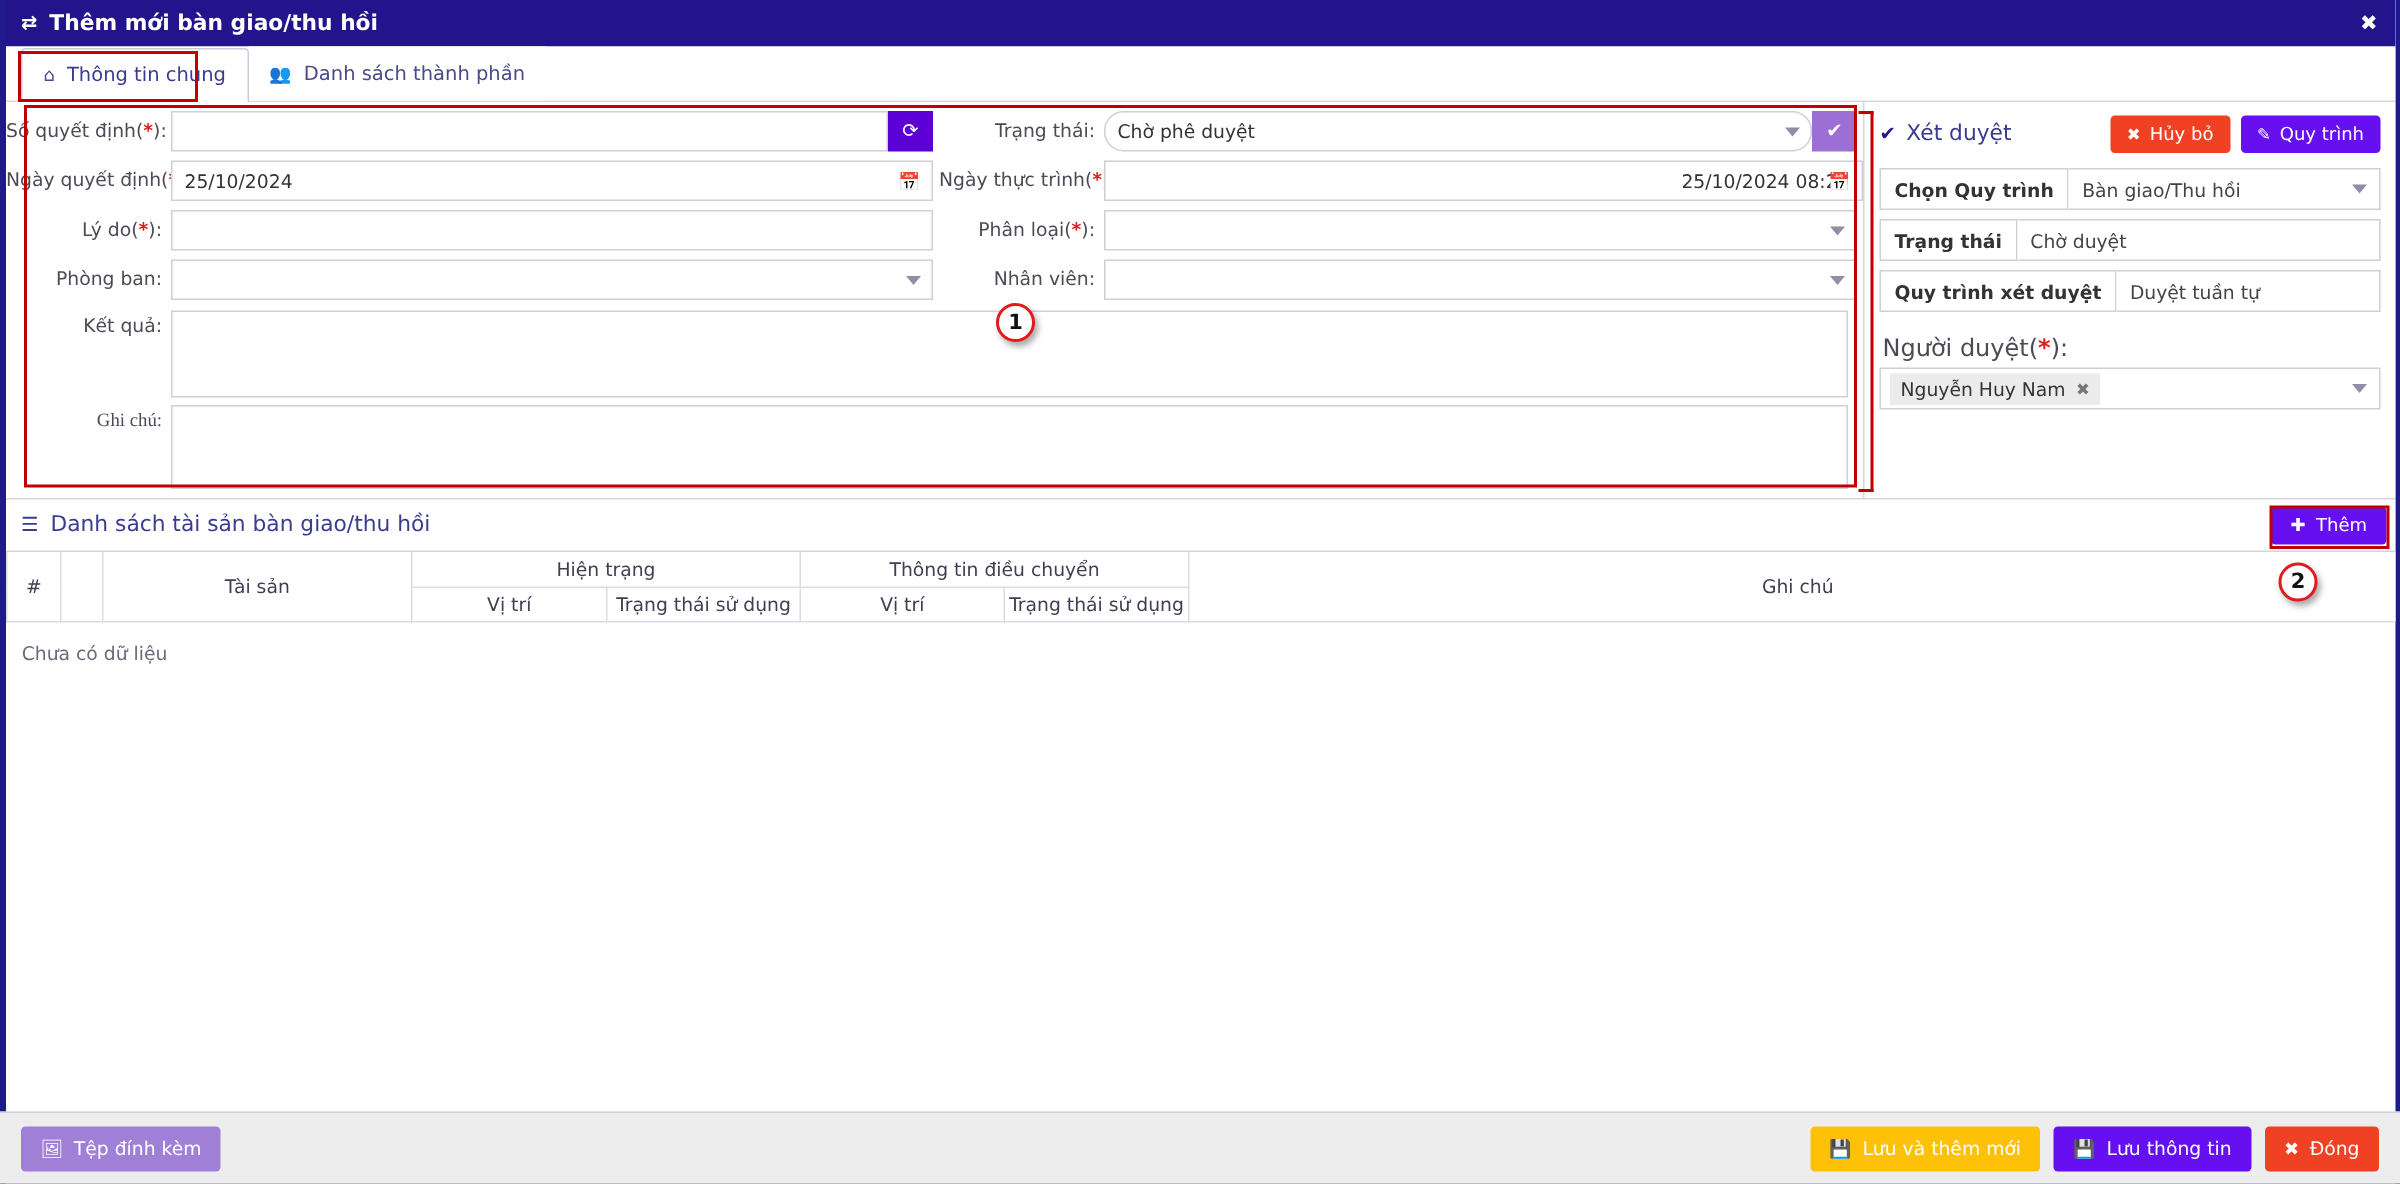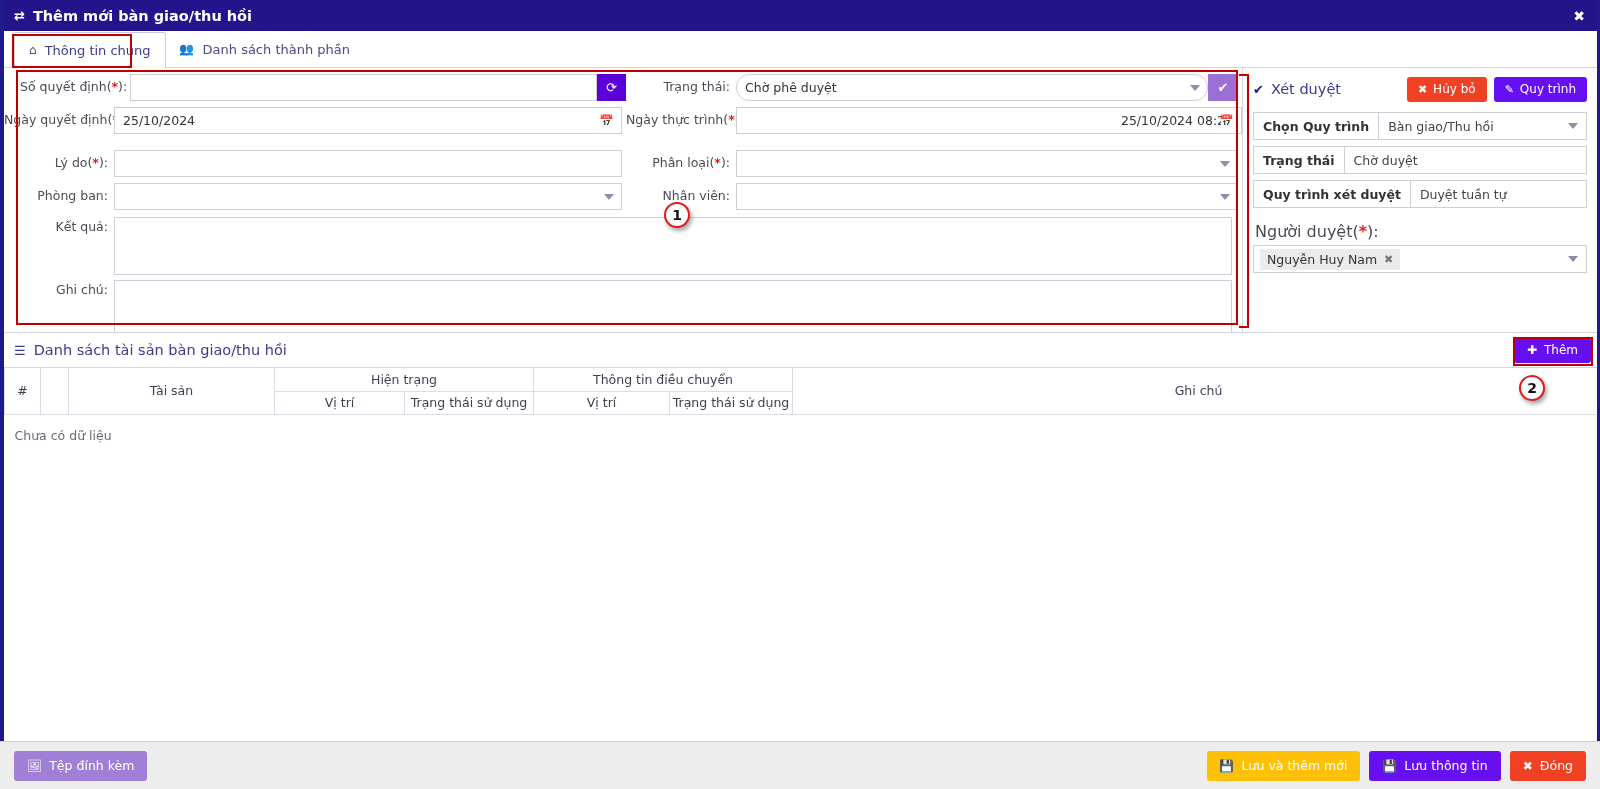--- a/index.html
+++ b/index.html
@@ -321,21 +321,21 @@
   <div class="hl-tab"></div>
 </div>
 
 <div class="mainsplit">
 
   <div class="formpane">
     <div class="hl-form"></div>
     <div class="marker" style="left:660px; top:134px;">1</div>
 
     <div class="frow" style="margin-top:4px;">
-      <div class="fcell" style="width:622px;padding-left:16px;">
+      <div class="fcell" style="width:622px;">
         <div class="lbl" style="width:110px;">
           <span>Số quyết định</span><span>(</span><span class="req">*</span><span>):</span>
         </div>
         <div class="ctl" style="width:478px;">
           <span class="val"></span>
         </div>
         <div class="btn-sq btn-refresh">
           <span>⟳</span>
         </div>
       </div>
@@ -367,21 +367,21 @@
         <div class="lbl" style="width:110px;">
           <span>Ngày thực trình</span><span>(</span><span class="req">*</span><span>):</span>
         </div>
         <div class="ctl" style="width:512px;justify-content:flex-end;">
           <span class="val">25/10/2024 08:29</span>
           <span class="cal">📅</span>
         </div>
       </div>
     </div>
 
-    <div class="frow" style="margin-top:13px;">
+    <div class="frow" style="margin-top:3px;">
       <div class="fcell" style="width:622px;">
         <div class="lbl" style="width:110px;">
           <span>Lý do</span><span>(</span><span class="req">*</span><span>):</span>
         </div>
         <div class="ctl" style="width:508px;">
           <span class="val"></span>
         </div>
       </div>
       <div class="fcell" style="width:616px;">
         <div class="lbl" style="width:110px;">
@@ -416,21 +416,21 @@
     </div>
 
     <div style="display:flex; margin-top:4px;">
       <div class="lbl" style="width:110px; padding-top:4px;text-align:right;">
         <span>Kết quả</span><span>:</span>
       </div>
       <div class="tarea" style="width:1118px; height:58px;"></div>
     </div>
 
     <div style="display:flex; margin-top:5px;">
-      <div class="lbl" style="width:110px; padding-top:4px;">
+      <div class="lbl" style="width:110px; padding-top:4px;font-family:Liberation Serif, serif;">
         <span>Ghi chú</span><span>:</span>
       </div>
       <div class="tarea" style="width:1118px; height:56px;"></div>
     </div>
   </div>
 
   <div class="approvepane">
     <div class="ap-head">
       <div class="ap-title">
         <span class="chk">✔</span>

